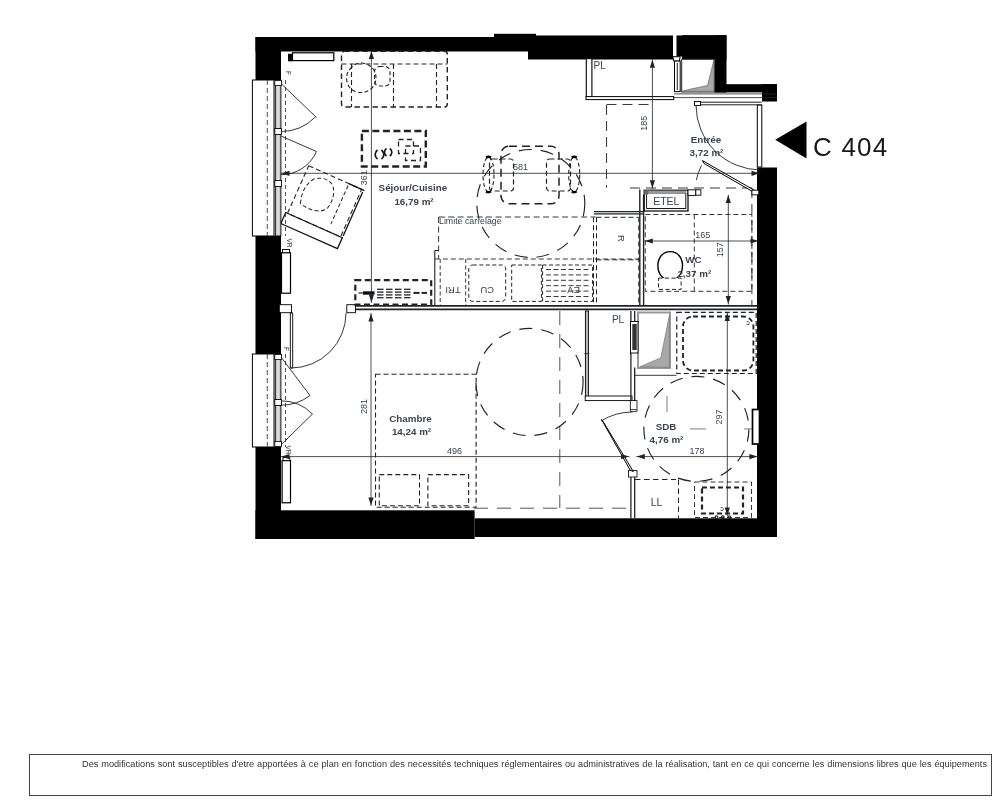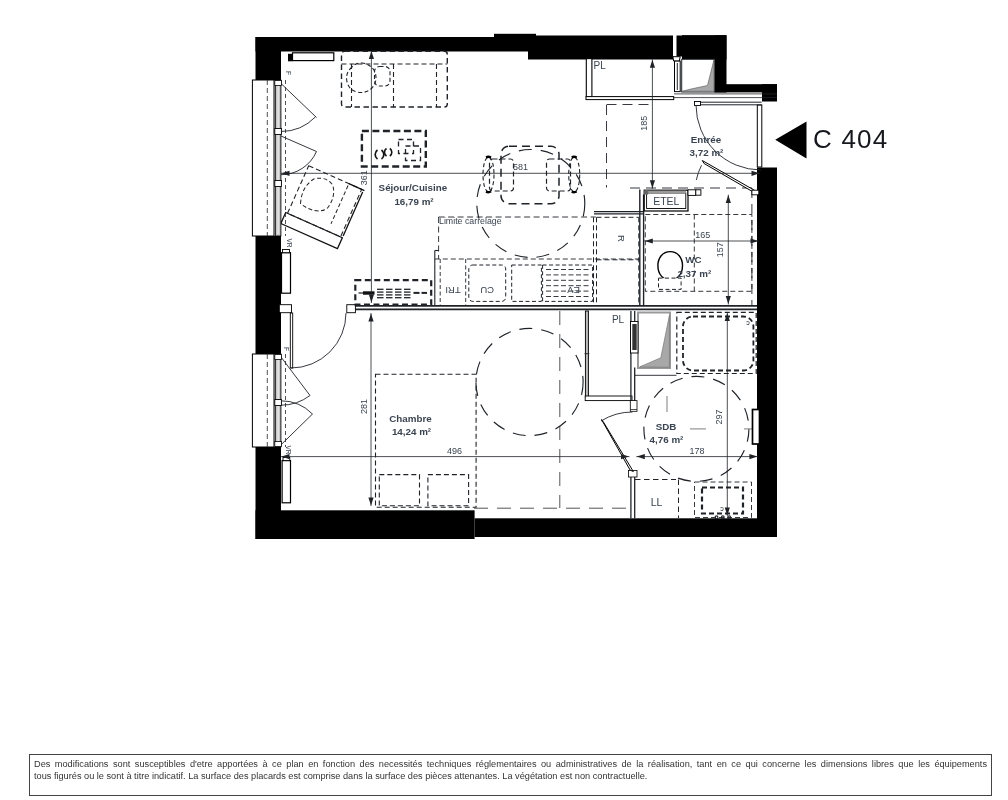--- a/index.html
+++ b/index.html
@@ -1,20 +1,20 @@
 <!DOCTYPE html>
 <html><head>
 <meta charset="utf-8">
 <style>
 html,body{margin:0;padding:0;background:#fff;width:1008px;height:800px;overflow:hidden;}
 *{font-family:"Liberation Sans",sans-serif;}
 #plan{position:absolute;left:0;top:0;}
 #disc{position:absolute;left:29px;top:754px;width:953px;height:37px;border:1.5px solid #444;padding:3px 4px 0 4px;font-size:9.2px;line-height:12.1px;color:#333;}
-#disc .j{text-align:justify;text-align-last:justify;white-space:nowrap;}
-#c404{position:absolute;left:813px;top:124px;font-size:26px;letter-spacing:1.2px;color:#16181d;}
+#disc .j{text-align:justify;text-align-last:justify;white-space:nowrap;margin-left:48px;}
+#c404{position:absolute;left:813px;top:132px;font-size:26px;letter-spacing:1.2px;color:#16181d;}
 </style>
 </head>
 <body>
 <svg id="plan" width="1008" height="800" viewBox="0 0 1008 800">
 
 <rect x="255.5" y="37.0" width="272.5" height="14.5" fill="#000"></rect>
 <rect x="494.0" y="33.8" width="42.0" height="3.7" fill="#000"></rect>
 <rect x="528.0" y="35.5" width="145.0" height="24.0" fill="#000"></rect>
 <rect x="676.5" y="35.5" width="38.0" height="21.0" fill="#000"></rect>
 <rect x="682.0" y="35.2" width="44.5" height="24.3" fill="#000"></rect>
@@ -379,14 +379,13 @@
 <polygon points="727.3,515.4 724.7,507.4 729.9,507.4" fill="#1f2328"></polygon>
 <text x="722.4" y="417.0" font-size="9" fill="#3a4450" text-anchor="middle" transform="rotate(-90 722.4 417.0)">297</text>
 
 <polygon points="775.2,139.8 806.5,121.5 806.5,158.5" fill="#000"></polygon>
 </svg>
 
 <div id="c404">C 404</div>
 
 <div id="disc">
 <div class="j">Des modifications sont susceptibles d'etre apportées à ce plan en fonction des necessités techniques réglementaires ou administratives de la réalisation, tant en ce qui concerne les dimensions libres que les équipements</div>
-<div>tous figurés ou le sont à titre indicatif. La surface des placards est comprise dans la surface des pièces attenantes. La végétation est non contractuelle.</div>
 </div>
 
 </body></html>

